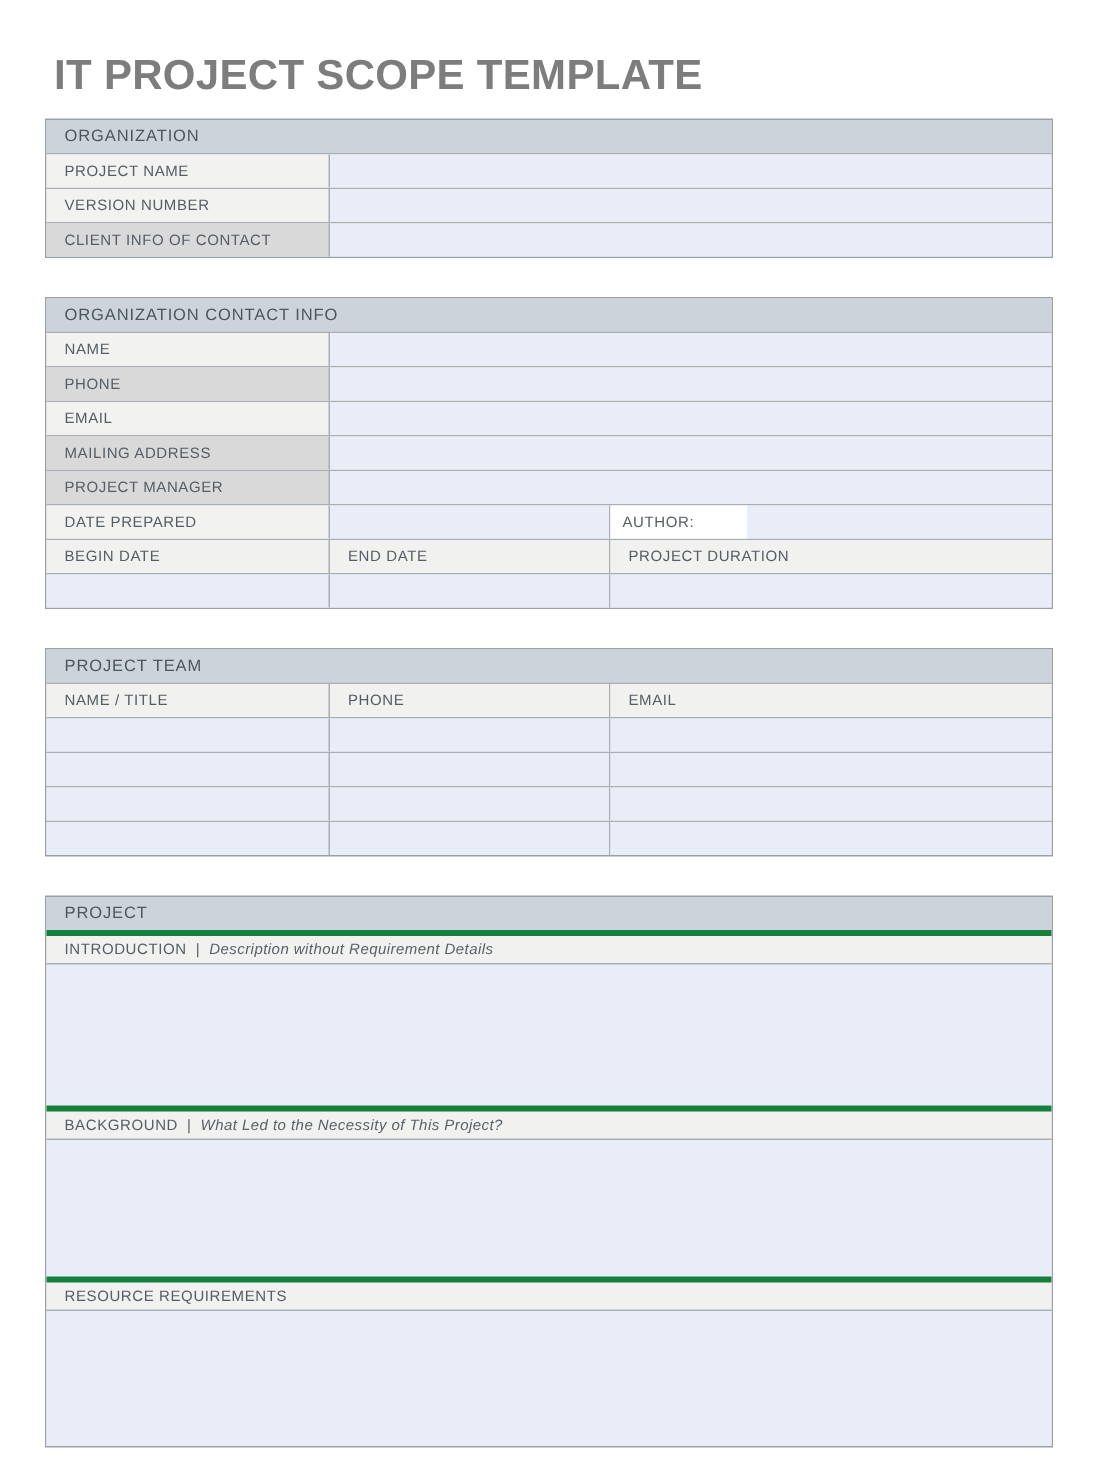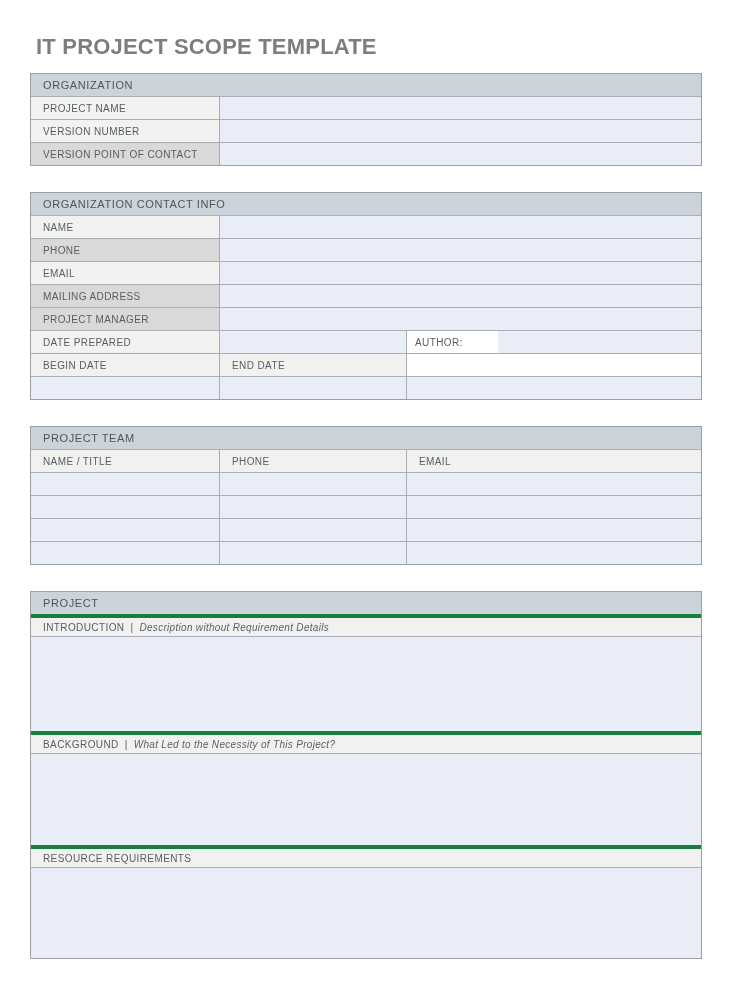--- a/index.html
+++ b/index.html
@@ -12,21 +12,21 @@
     background: #ffffff;
     overflow: hidden;
   }
   .content {
     position: absolute;
     left: 30px;
     top: 34px;
     width: 672px;
   }
   .page-title {
-    font-size: 22px;
+    font-size: 28px;
     font-weight: 700;
     color: #7d7d7d;
     letter-spacing: 0.2px;
     margin-left: 6px;
     margin-bottom: 13px;
   }
   .sec {
     border: 1px solid #9aa0a8;
     margin-bottom: 26px;
     background: #ffffff;
@@ -105,21 +105,21 @@
       <div class="sec-header">ORGANIZATION</div>
       <div class="row">
         <div class="cell label-col lbl-light">PROJECT NAME</div>
         <div class="cell rest-col value"></div>
       </div>
       <div class="row">
         <div class="cell label-col lbl-light">VERSION NUMBER</div>
         <div class="cell rest-col value"></div>
       </div>
       <div class="row">
-        <div class="cell label-col lbl-dark">VERSION POINT OF CONTACT</div>
+        <div class="cell label-col lbl-dark">CLIENT INFO OF CONTACT</div>
         <div class="cell rest-col value"></div>
       </div>
     </div>
 
     <div class="sec">
       <div class="sec-header">ORGANIZATION CONTACT INFO</div>
       <div class="row">
         <div class="cell label-col lbl-light">NAME</div>
         <div class="cell rest-col value"></div>
       </div>
@@ -143,20 +143,21 @@
         <div class="cell label-col lbl-light">DATE PREPARED</div>
         <div class="cell mid-col value"></div>
         <div class="author-cell">
           <div class="author-patch">AUTHOR:</div>
           <div class="author-rest"></div>
         </div>
       </div>
       <div class="row">
         <div class="cell label-col colhead">BEGIN DATE</div>
         <div class="cell mid-col colhead">END DATE</div>
+        <div class="cell rest-col colhead">PROJECT DURATION</div>
       </div>
       <div class="row">
         <div class="cell label-col value"></div>
         <div class="cell mid-col value"></div>
         <div class="cell rest-col value"></div>
       </div>
     </div>
 
     <div class="sec">
       <div class="sec-header">PROJECT TEAM</div>

